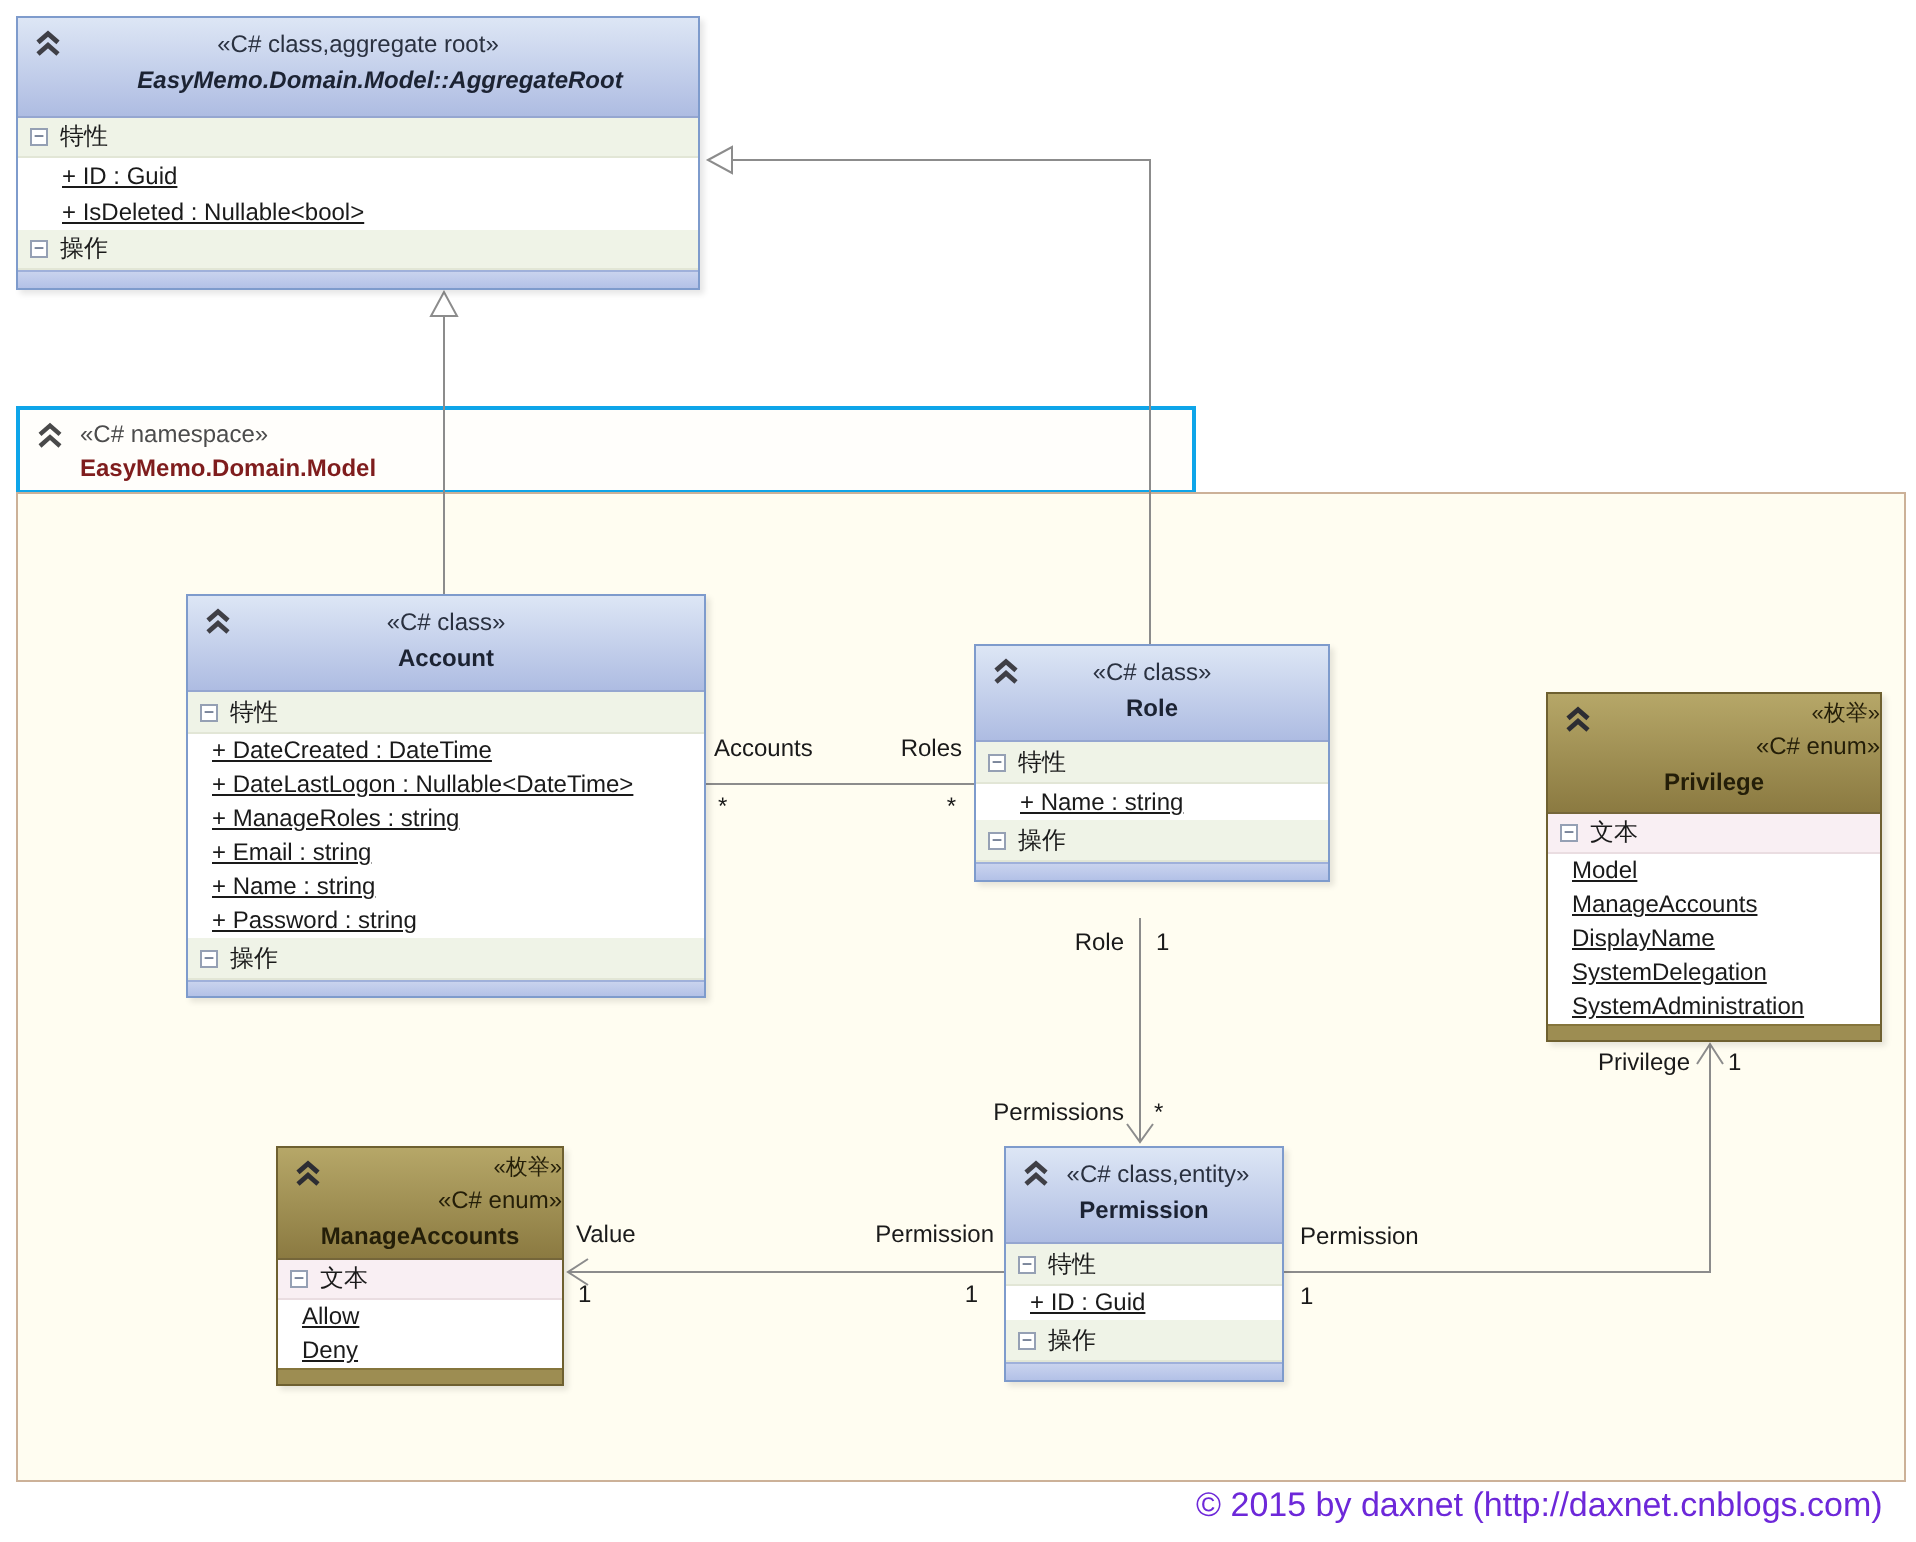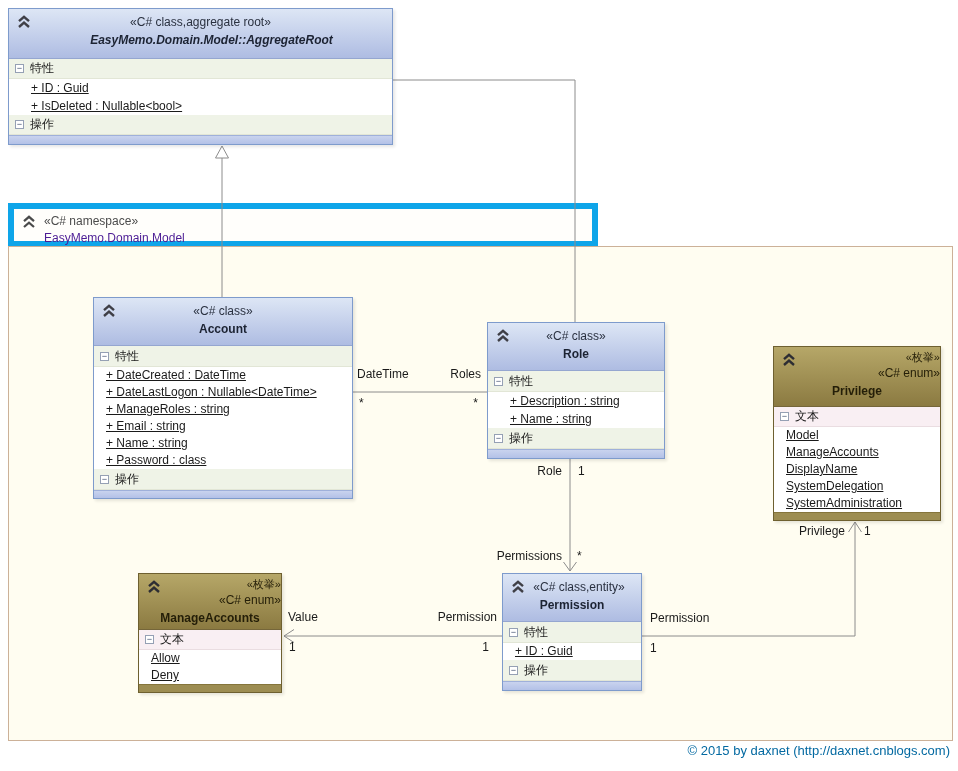--- a/index.html
+++ b/index.html
@@ -2,26 +2,26 @@
 <html><head>
 <meta charset="utf-8">
 <style>
   * { margin:0; padding:0; box-sizing:border-box; }
   html,body { background:#fff; }
   body { font-family:"Liberation Sans","DejaVu Sans",sans-serif; font-size:12px; color:#1a1a1a; }
   #canvas { position:relative; width:958px; height:771px; background:#ffffff; overflow:hidden; }
 
   
   .ns-tab  { position:absolute; left:8px; top:203px; width:590px; height:44px;
-             border:6px solid #0ea5e9; background:#fffefb; z-index:0; }
+             border:2px solid #0ea5e9; background:#fffefb; z-index:0; }
   .ns-body { position:absolute; left:8px; top:246px; width:945px; height:495px;
              border:1px solid #ccb198; background:#fffdf1; z-index:0; }
   .ns-tab .ns-text { position:absolute; left:30px; top:4px; }
   .ns-stereo { color:#4c4c4c; line-height:17px; }
-  .ns-name   { font-weight:normal; color:#4c1d95; line-height:17px; }
+  .ns-name   { font-weight:bold; color:#7f1d1d; line-height:17px; }
 
   
   #wires { position:absolute; left:0; top:0; width:958px; height:771px; z-index:1; pointer-events:none; }
 
   
   .uml-box { position:absolute; z-index:2; background:#fff; box-shadow:2px 2px 3px rgba(0,0,0,0.10); }
   .class-box { border:1px solid #7e9bcc; }
   .enum-box  { border:1px solid #6e6030; }
 
   .class-header { position:relative; background:linear-gradient(#dde6f5,#aebce2);
@@ -50,22 +50,22 @@
   
   .h20 { height:20px; line-height:19px; }
   .h21 { height:21px; line-height:20px; }
   .h17 { height:17px; line-height:17px;padding-left:12px; }
   .h18 { height:18px; line-height:18px; }
 
   
   .lbl { position:absolute; z-index:3; white-space:nowrap; color:#1a1a1a; }
   .r { text-align:right; }
 
-  #copyright { position:absolute; left:598px; top:743px; width:352px; text-align:right;
-               color:#0369a1; font-size:13px; z-index:3; }
+  #copyright { position:absolute; left:598px; top:743px; width:352px; text-align:left;
+               color:#6d28d9; font-size:17px; z-index:3; }
 </style>
 </head>
 <body>
 
 <div id="canvas">
 
   <div class="ns-tab">
     <svg class="chevron" viewBox="0 0 16 14">
       <path d="M3 6.2 L8 1.8 L13 6.2" fill="none" stroke="#4a4a4a" stroke-width="2.2"></path>
       <path d="M3 12 L8 7.6 L13 12" fill="none" stroke="#4a4a4a" stroke-width="2.2"></path>
@@ -90,21 +90,21 @@
     <path d="M570 459 L570 571" fill="none" stroke="#8c8c8c"></path>
     <path d="M563.5 562 L570 571 L576.5 562" fill="none" stroke="#8c8c8c"></path>
 
     <path d="M502 636 L284 636" fill="none" stroke="#8c8c8c"></path>
     <path d="M294 629.5 L284 636 L294 642.5" fill="none" stroke="#8c8c8c"></path>
 
     <path d="M642 636 L855 636 L855 522" fill="none" stroke="#8c8c8c"></path>
     <path d="M848.5 532 L855 522 L861.5 532" fill="none" stroke="#8c8c8c"></path>
   </svg>
 
-  <div class="uml-box class-box" style="left:8px;top:8px;width:385px;">
+  <div class="uml-box class-box" style="left:8px;top:8px;width:342px;">
     <div class="class-header" style="height:50px;">
       <svg class="chevron" viewBox="0 0 16 14">
         <path d="M3 6.2 L8 1.8 L13 6.2" fill="none" stroke="#3f3f46" stroke-width="2.4"></path>
         <path d="M3 12 L8 7.6 L13 12" fill="none" stroke="#3f3f46" stroke-width="2.4"></path>
       </svg>
       <div class="hdr-stereo">«C# class,aggregate root»</div>
       <div class="hdr-title abstract">EasyMemo.Domain.Model::AggregateRoot</div>
     </div>
     <div class="section-row class-section h20">
       <span class="expander">−</span>
@@ -130,42 +130,41 @@
     </div>
     <div class="section-row class-section h21">
       <span class="expander">−</span>
       <span>特性</span>
     </div>
     <div class="member-row h17">+ DateCreated : DateTime</div>
     <div class="member-row h17">+ DateLastLogon : Nullable&lt;DateTime&gt;</div>
     <div class="member-row h17">+ ManageRoles : string</div>
     <div class="member-row h17">+ Email : string</div>
     <div class="member-row h17">+ Name : string</div>
-    <div class="member-row h17">+ Password : class</div>
+    <div class="member-row h17">+ Password : string</div>
     <div class="section-row class-section h21">
       <span class="expander">−</span>
       <span>操作</span>
     </div>
     <div class="class-footer" style="height:8px;"></div>
   </div>
 
   <div class="uml-box class-box" style="left:487px;top:322px;width:178px;">
     <div class="class-header" style="height:48px;">
       <svg class="chevron" viewBox="0 0 16 14">
         <path d="M3 6.2 L8 1.8 L13 6.2" fill="none" stroke="#3f3f46" stroke-width="2.4"></path>
         <path d="M3 12 L8 7.6 L13 12" fill="none" stroke="#3f3f46" stroke-width="2.4"></path>
       </svg>
       <div class="hdr-stereo">«C# class»</div>
       <div class="hdr-title">Role</div>
     </div>
     <div class="section-row class-section h21">
       <span class="expander">−</span>
       <span>特性</span>
     </div>
-    <div class="member-row h18">+ Description : string</div>
     <div class="member-row h18">+ Name : string</div>
     <div class="section-row class-section h21">
       <span class="expander">−</span>
       <span>操作</span>
     </div>
     <div class="class-footer" style="height:9px;"></div>
   </div>
 
   <div class="uml-box enum-box" style="left:773px;top:346px;width:168px;">
     <div class="enum-header" style="height:60px;">
@@ -222,21 +221,21 @@
       <span>特性</span>
     </div>
     <div class="member-row h17">+ ID : Guid</div>
     <div class="section-row class-section h21">
       <span class="expander">−</span>
       <span>操作</span>
     </div>
     <div class="class-footer" style="height:9px;"></div>
   </div>
 
-  <div class="lbl" style="left:357px;top:367px;">DateTime</div>
+  <div class="lbl" style="left:357px;top:367px;">Accounts</div>
   <div class="lbl r" style="left:437px;top:367px;width:44px;">Roles</div>
   <div class="lbl" style="left:359px;top:396px;">*</div>
   <div class="lbl r" style="left:466px;top:396px;width:12px;">*</div>
 
   <div class="lbl r" style="left:516px;top:464px;width:46px;">Role</div>
   <div class="lbl" style="left:578px;top:464px;">1</div>
   <div class="lbl r" style="left:496px;top:549px;width:66px;">Permissions</div>
   <div class="lbl" style="left:577px;top:549px;">*</div>
 
   <div class="lbl" style="left:288px;top:610px;">Value</div>

